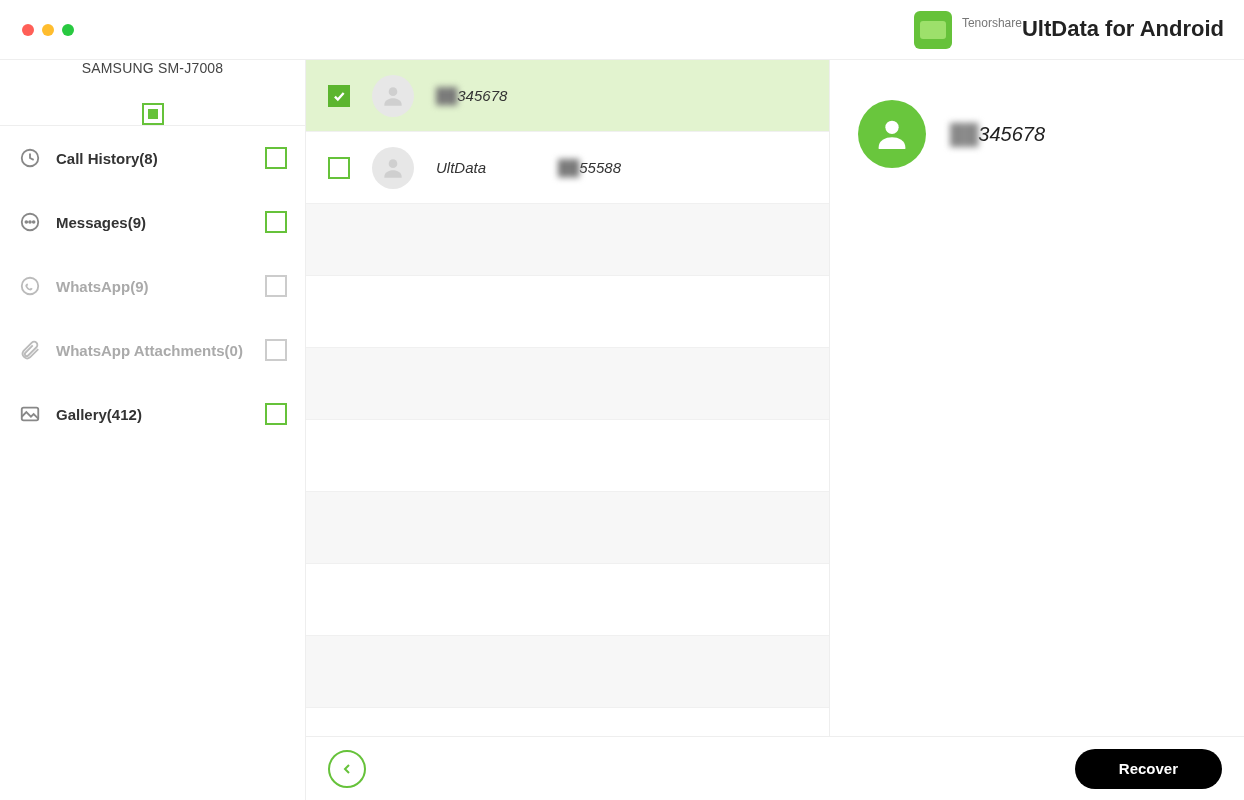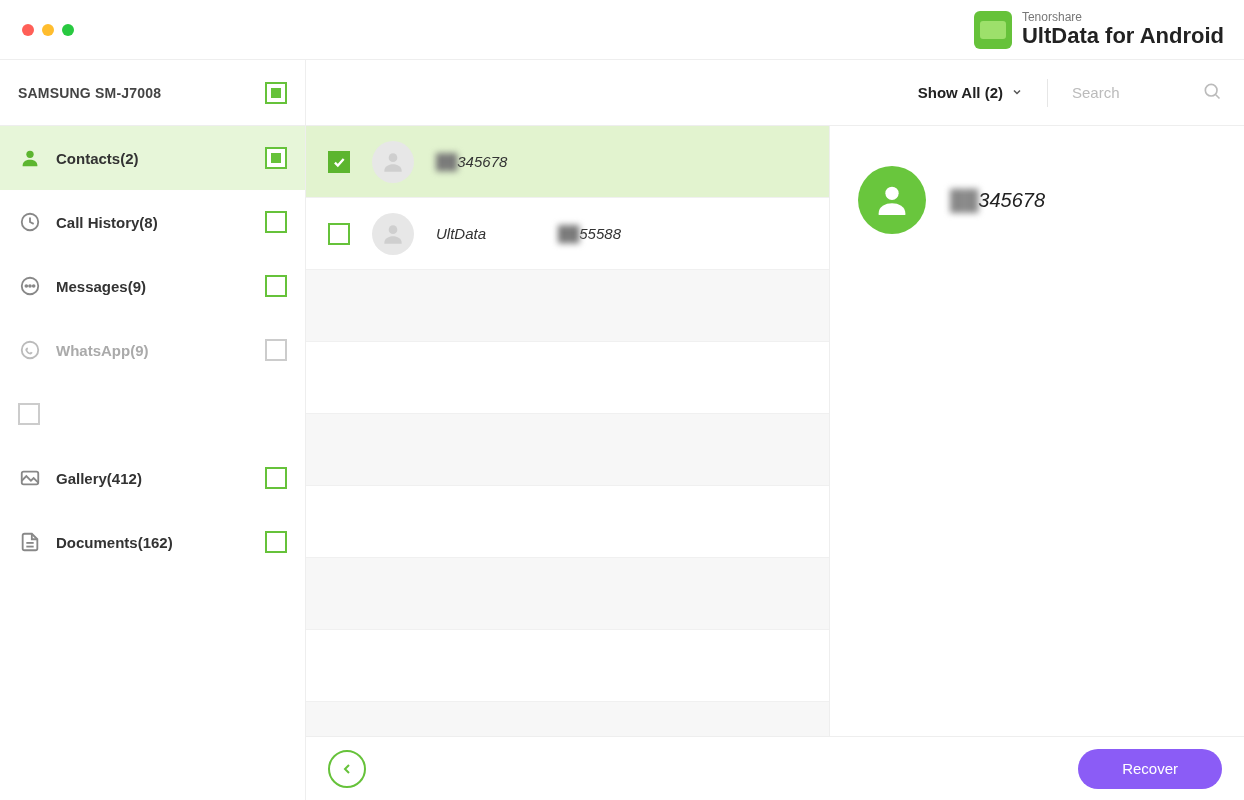--- a/index.html
+++ b/index.html
@@ -8,31 +8,31 @@
   
   .titlebar { height: 60px; display: flex; align-items: center; justify-content: space-between; padding: 0 20px; border-bottom: 1px solid #eee; }
   .traffic { display: flex; gap: 8px; padding-left: 2px; }
   .dot { width: 12px; height: 12px; border-radius: 50%; }
   .dot-red { background: #ff5f57; }
   .dot-yel { background: #ffbd2e; }
   .dot-grn { background: #28c940; }
   .brand { display: flex; align-items: center; gap: 10px; }
   .brand-logo { width: 38px; height: 38px; background: #66c23a; border-radius: 6px; position: relative; }
   .brand-logo:before { content:""; position:absolute; left:6px; right:6px; top:10px; bottom:10px; background:#9de06b; border-radius:3px; }
-  .brand-text { display:flex; flex-direction:column; line-height:1.1; }
+  .brand-text { display:flex; flex-direction:row; line-height:1.1; }
   .brand-text .t1 { font-size:12px; color:#777; }
   .brand-text .t2 { font-size:22px; font-weight:600; color:#222; }
 
   
   .app { display:flex; height: calc(100% - 60px); }
   .sidebar { width: 306px; border-right: 1px solid #eee; }
   .content { flex:1; display:flex; flex-direction:column; }
 
   
-  .device-row { height: 66px; display:flex; align-items:center; justify-content:space-between; padding: 0 18px 0 18px; border-bottom: 1px solid #eee; font-size:14px; font-weight:700; color:#444; letter-spacing:.2px; }
+  .device-row { height: 66px; display:flex; align-items:center; justify-content:space-between; padding: 0 18px 0 18px; border-bottom: 1px solid #eee; font-size:14px; font-weight:400; color:#444; letter-spacing:.2px;flex-direction:column; }
 
   
   .side-item { height: 64px; display:flex; align-items:center; justify-content:space-between; padding: 0 18px 0 18px; font-size:15px; color:#444; cursor:pointer; }
   .side-item.active { background: #e7f6d9; }
   .side-item.dim .label-text { color:#aaa; }
   .side-item.dim .side-icon { color:#bbb; }
   .side-left { display:flex; align-items:center; gap:14px; }
   .side-icon { width:24px; height:24px; display:flex; align-items:center; justify-content:center; color:#888; }
   .side-item.active .side-icon { color:#5cb52f; }
   .label-text { font-weight:600; color:#333; }
@@ -71,21 +71,21 @@
   .row-empty.alt { background:#f7f7f7; }
 
   
   .detail-head { display:flex; align-items:center; gap:24px; }
   .detail-name { font-size:20px; color:#222; }
   .detail-name .blurred { filter: blur(3px); color:#888; }
 
   
   .footer { height:64px; border-top:1px solid #eee; display:flex; align-items:center; justify-content:space-between; padding: 0 22px; }
   .back-btn { width:38px; height:38px; border-radius:50%; border:2px solid #66c23a; display:flex; align-items:center; justify-content:center; color:#66c23a; cursor:pointer; }
-  .recover-btn { height:40px; padding: 0 44px; background:#8b5cf6; color:#fff; border:none; border-radius:20px; font-size:15px; font-weight:400; cursor:pointer; }
+  .recover-btn { height:40px; padding: 0 44px; background:#000000; color:#fff; border:none; border-radius:20px; font-size:15px; font-weight:700; cursor:pointer; }
 
 </style>
 </head>
 <body>
 
 <div class="titlebar">
   <div class="traffic">
     <div class="dot dot-red"></div>
     <div class="dot dot-yel"></div>
     <div class="dot dot-grn"></div>
@@ -100,32 +100,20 @@
 </div>
 
 <div class="app">
 
   <div class="sidebar">
     <div class="device-row">
       <span>SAMSUNG SM-J7008</span>
       <span class="chk indeterminate"></span>
     </div>
     <div id="sidebar-items">
-        <div class="side-item active">
-          <div class="side-left">
-            <span class="side-icon">
-              <svg width="22" height="22" viewBox="0 0 24 24" fill="currentColor">
-                <circle cx="12" cy="8" r="4"></circle>
-                <path d="M4 20c0-4 4-6 8-6s8 2 8 6v1H4z"></path>
-              </svg>
-            </span>
-            <span class="label-text">Contacts(2)</span>
-          </div>
-          <span class="chk indeterminate"></span>
-        </div>
         <div class="side-item">
           <div class="side-left">
             <span class="side-icon">
               <svg width="22" height="22" viewBox="0 0 24 24" fill="none" stroke="currentColor" stroke-width="2">
                 <circle cx="12" cy="12" r="9"></circle>
                 <polyline points="12 7 12 12 16 14"></polyline>
               </svg>
             </span>
             <span class="label-text">Call History(8)</span>
           </div>
@@ -151,72 +139,46 @@
               <svg width="22" height="22" viewBox="0 0 24 24" fill="none" stroke="currentColor" stroke-width="2">
                 <circle cx="12" cy="12" r="9"></circle>
                 <path d="M8 14c1 2 3 3 5 3l2-2-2-1-1 1c-1 0-3-2-3-3l1-1-1-2-2 2c0 1 0 2 1 3z" fill="currentColor" stroke="none"></path>
               </svg>
             </span>
             <span class="label-text">WhatsApp(9)</span>
           </div>
           <span class="chk dim"></span>
         </div>
         <div class="side-item dim">
+          <div class="side-left">
+            <span class="side-icon">
+              <svg width="22" height="22" viewBox="0 0 24 24" fill="none" stroke="currentColor" stroke-width="2">
+                <path d="M21 11l-9 9a5 5 0 01-7-7l9-9a3.5 3.5 0 015 5l-9 9a2 2 0 01-3-3l8-8"></path>
+              </svg>
+            </span>
+            <span class="label-text">WhatsApp Attachments(0)</span>
+          </div>
           <span class="chk dim"></span>
         </div>
         <div class="side-item">
           <div class="side-left">
             <span class="side-icon">
               <svg width="22" height="22" viewBox="0 0 24 24" fill="none" stroke="currentColor" stroke-width="2">
                 <rect x="3" y="5" width="18" height="14" rx="2"></rect>
                 <polyline points="3 15 8 10 13 15 16 12 21 17"></polyline>
               </svg>
             </span>
             <span class="label-text">Gallery(412)</span>
           </div>
           <span class="chk"></span>
         </div>
-        <div class="side-item">
-          <div class="side-left">
-            <span class="side-icon">
-              <svg width="22" height="22" viewBox="0 0 24 24" fill="none" stroke="currentColor" stroke-width="2">
-                <path d="M14 3H6a2 2 0 00-2 2v14a2 2 0 002 2h12a2 2 0 002-2V9z"></path>
-                <polyline points="14 3 14 9 20 9"></polyline>
-                <line x1="8" y1="13" x2="16" y2="13"></line>
-                <line x1="8" y1="17" x2="16" y2="17"></line>
-              </svg>
-            </span>
-            <span class="label-text">Documents(162)</span>
-          </div>
-          <span class="chk"></span>
-        </div>
       </div>
   </div>
 
   <div class="content">
-    <div class="toolbar">
-      <div class="show-all">
-        <span>Show All (2)</span>
-        <span class="chev">
-          <svg width="12" height="12" viewBox="0 0 24 24" fill="none" stroke="currentColor" stroke-width="3">
-              <polyline points="6 9 12 15 18 9"></polyline>
-            </svg>
-        </span>
-      </div>
-      <div class="divider-v"></div>
-      <div class="search">
-        <input placeholder="Search" style="">
-        <span>
-          <svg width="20" height="20" viewBox="0 0 24 24" fill="none" stroke="#bbb" stroke-width="2">
-              <circle cx="11" cy="11" r="7"></circle>
-              <line x1="21" y1="21" x2="16.5" y2="16.5"></line>
-            </svg>
-        </span>
-      </div>
-    </div>
 
     <div class="split">
       <div class="list-pane">
         <div id="contact-rows">
             <div class="row selected">
               <span class="chk checked">
                 <svg width="14" height="14" viewBox="0 0 24 24" fill="none" stroke="#fff" stroke-width="4">
                   <polyline points="5 13 10 18 20 7"></polyline>
                 </svg>
               </span>

